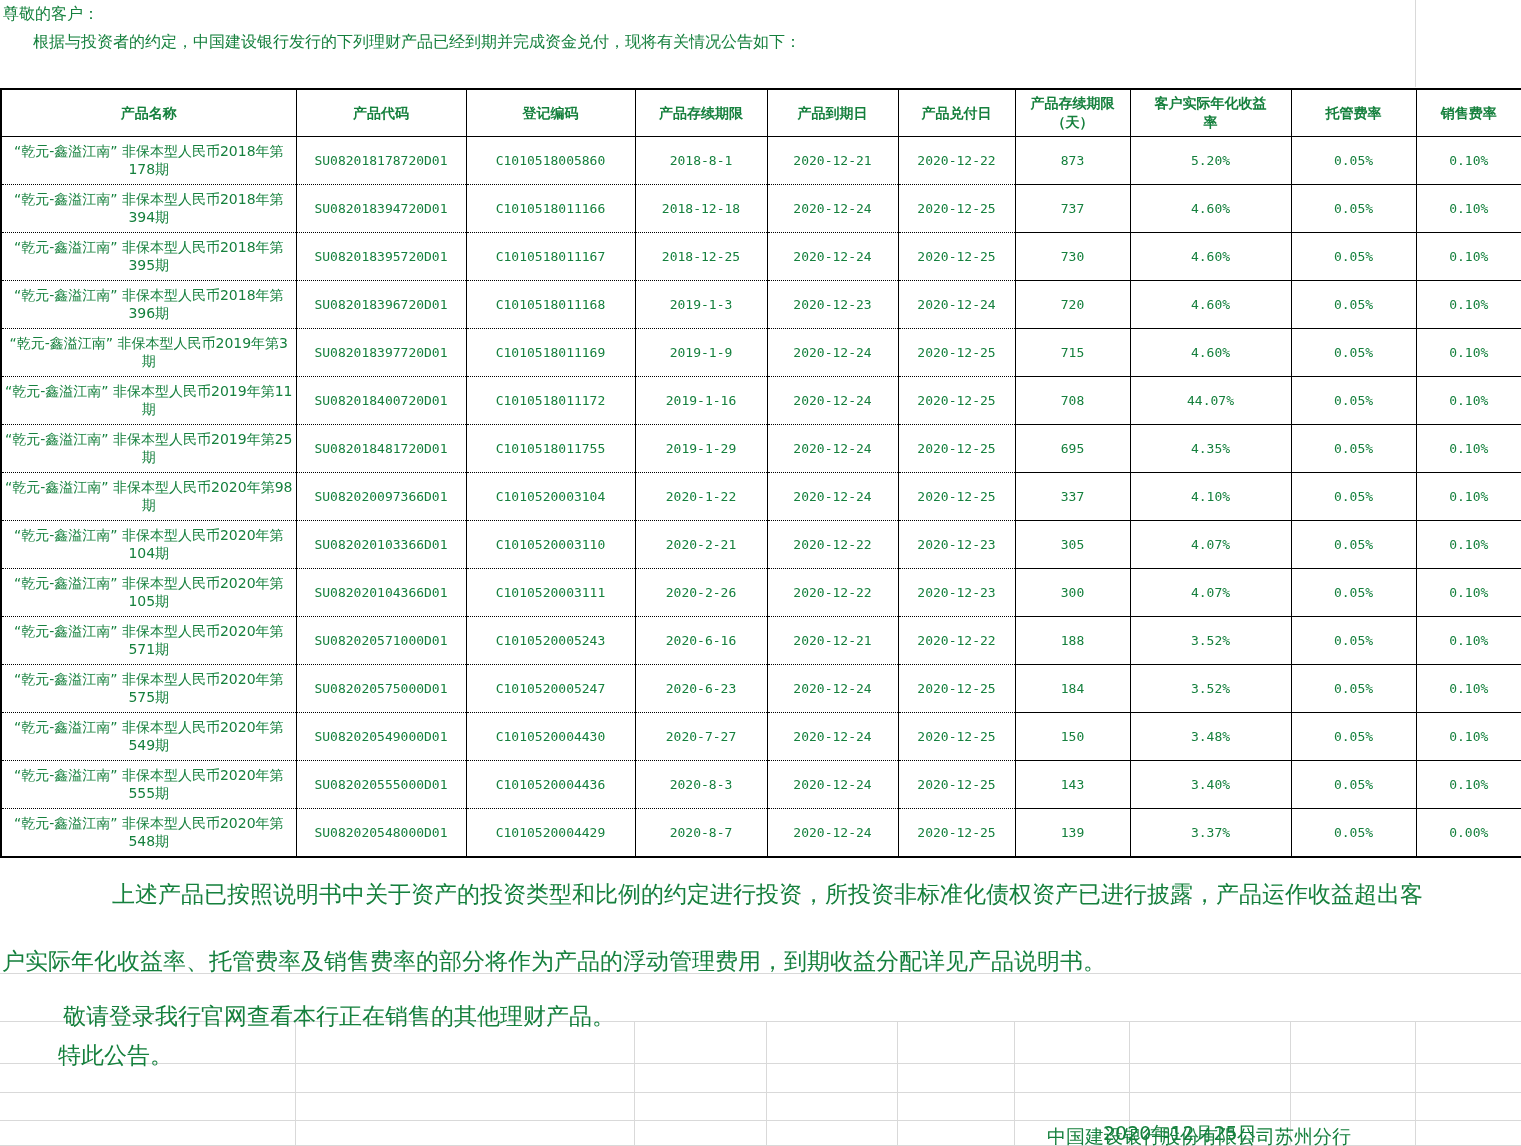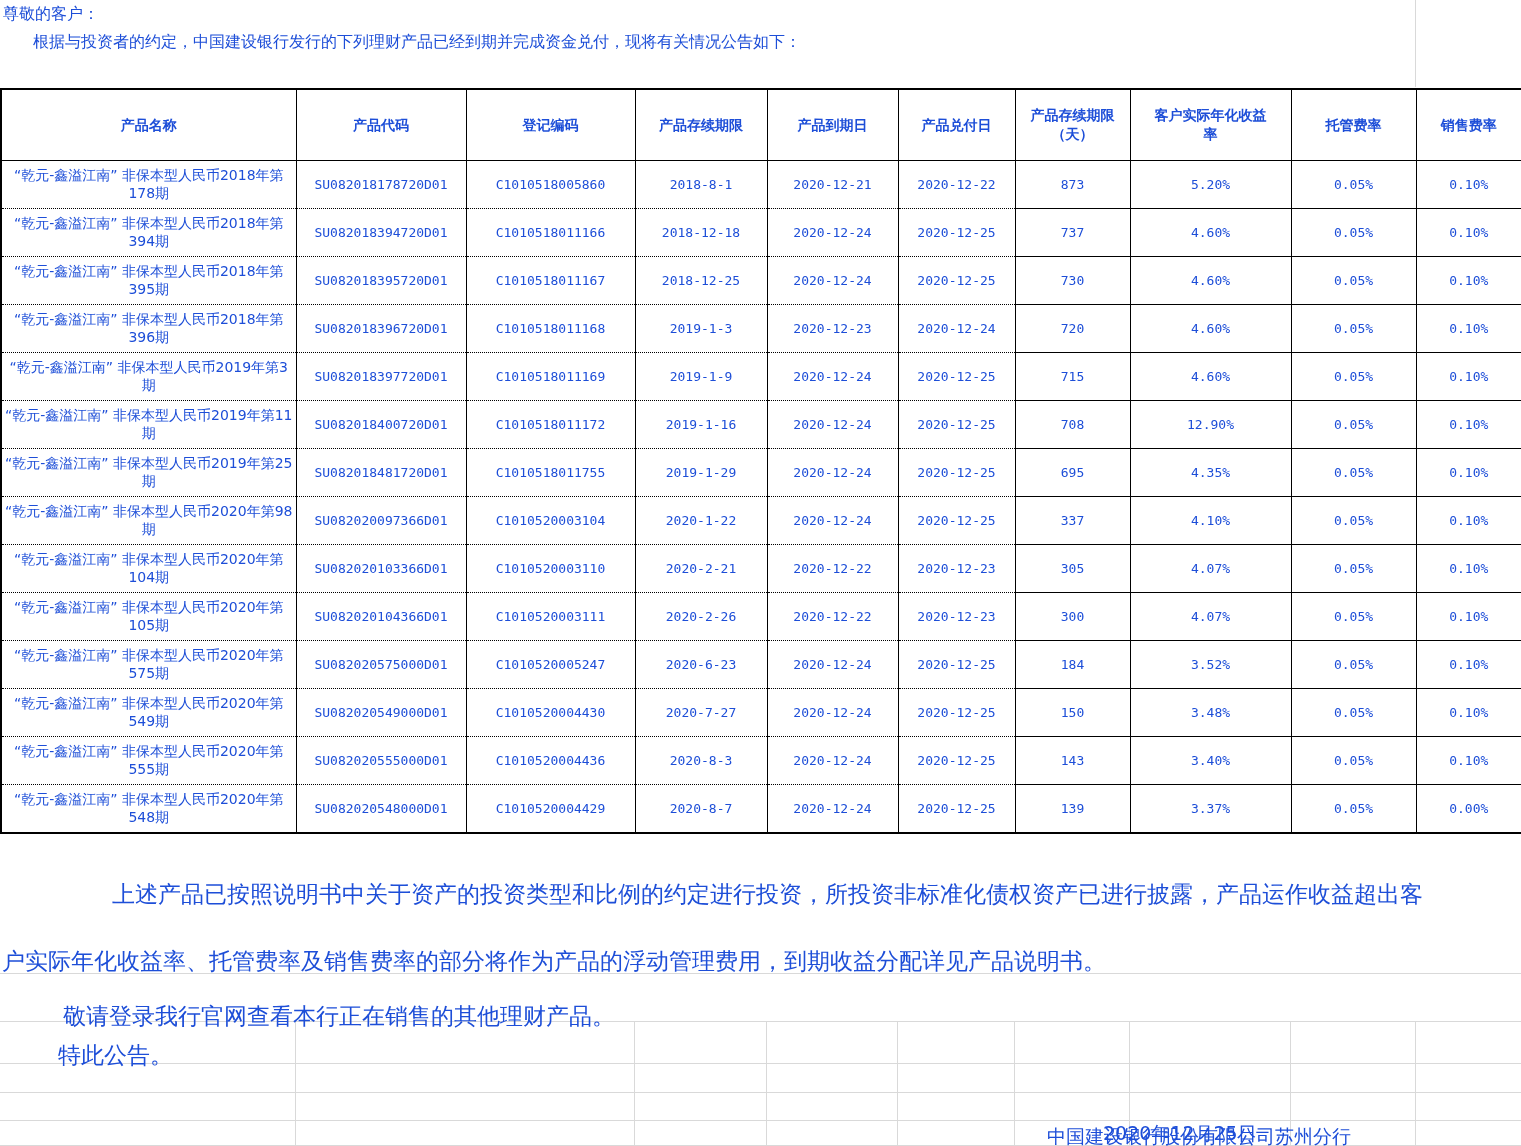--- a/index.html
+++ b/index.html
@@ -1,29 +1,29 @@
 <!DOCTYPE html>
 <html><head>
 <meta charset="utf-8">
 <style>
   html,body { margin:0; padding:0; background:#fff; }
   #page {
     position:relative; width:1521px; height:1146px; overflow:hidden;
-    background:#ffffff; color:#1d4ed8;
+    background:#ffffff; color:#15803d;
     font-family:"DejaVu Sans", sans-serif;
   }
   .abs { position:absolute; white-space:nowrap; }
   .greeting { left:3px; top:4px; font-size:16px; }
   .intro    { left:33px; top:32px; font-size:16px; }
 
   table.main { position:absolute; top:88px; left:0; width:1521px;
     border-collapse:collapse; table-layout:fixed; border:2px solid #000; }
   table.main th {
     border:1px solid #000; font-weight:bold; font-size:14px; height:46px;
-    text-align:center; vertical-align:middle; padding:12px 4px;
+    text-align:center; vertical-align:middle; padding:0 4px;
     font-family:"DejaVu Sans", sans-serif; line-height:1.35; white-space:normal;
   }
   table.main th.c6 { padding:0 14px; }
   table.main th.c7 { padding:0 20px; }
   table.main td {
     border-left:1px solid #000; border-right:1px solid #000;
     height:47px; text-align:center; vertical-align:middle; padding:0 2px;
     font-size:13px; font-family:"DejaVu Sans Mono", monospace;
     overflow:hidden;
   }
@@ -156,21 +156,21 @@
           <td class="c9 solidb">0.10%</td>
         </tr>
         <tr>
           <td class="c0 dotted">“乾元-鑫溢江南” 非保本型人民币2019年第11期</td>
           <td class="c1 dotted">SU082018400720D01</td>
           <td class="c2 dotted">C1010518011172</td>
           <td class="c3 dotted">2019-1-16</td>
           <td class="c4 dotted">2020-12-24</td>
           <td class="c5 dotted">2020-12-25</td>
           <td class="c6 solidb">708</td>
-          <td class="c7 solidb">12.90%</td>
+          <td class="c7 solidb">44.07%</td>
           <td class="c8 solidb">0.05%</td>
           <td class="c9 solidb">0.10%</td>
         </tr>
         <tr>
           <td class="c0 dotted">“乾元-鑫溢江南” 非保本型人民币2019年第25期</td>
           <td class="c1 dotted">SU082018481720D01</td>
           <td class="c2 dotted">C1010518011755</td>
           <td class="c3 dotted">2019-1-29</td>
           <td class="c4 dotted">2020-12-24</td>
           <td class="c5 dotted">2020-12-25</td>
@@ -209,20 +209,32 @@
           <td class="c2 dotted">C1010520003111</td>
           <td class="c3 dotted">2020-2-26</td>
           <td class="c4 dotted">2020-12-22</td>
           <td class="c5 dotted">2020-12-23</td>
           <td class="c6 solidb">300</td>
           <td class="c7 solidb">4.07%</td>
           <td class="c8 solidb">0.05%</td>
           <td class="c9 solidb">0.10%</td>
         </tr>
         <tr>
+          <td class="c0 dotted">“乾元-鑫溢江南” 非保本型人民币2020年第571期</td>
+          <td class="c1 dotted">SU082020571000D01</td>
+          <td class="c2 dotted">C1010520005243</td>
+          <td class="c3 dotted">2020-6-16</td>
+          <td class="c4 dotted">2020-12-21</td>
+          <td class="c5 dotted">2020-12-22</td>
+          <td class="c6 solidb">188</td>
+          <td class="c7 solidb">3.52%</td>
+          <td class="c8 solidb">0.05%</td>
+          <td class="c9 solidb">0.10%</td>
+        </tr>
+        <tr>
           <td class="c0 dotted">“乾元-鑫溢江南” 非保本型人民币2020年第575期</td>
           <td class="c1 dotted">SU082020575000D01</td>
           <td class="c2 dotted">C1010520005247</td>
           <td class="c3 dotted">2020-6-23</td>
           <td class="c4 dotted">2020-12-24</td>
           <td class="c5 dotted">2020-12-25</td>
           <td class="c6 solidb">184</td>
           <td class="c7 solidb">3.52%</td>
           <td class="c8 solidb">0.05%</td>
           <td class="c9 solidb">0.10%</td>

